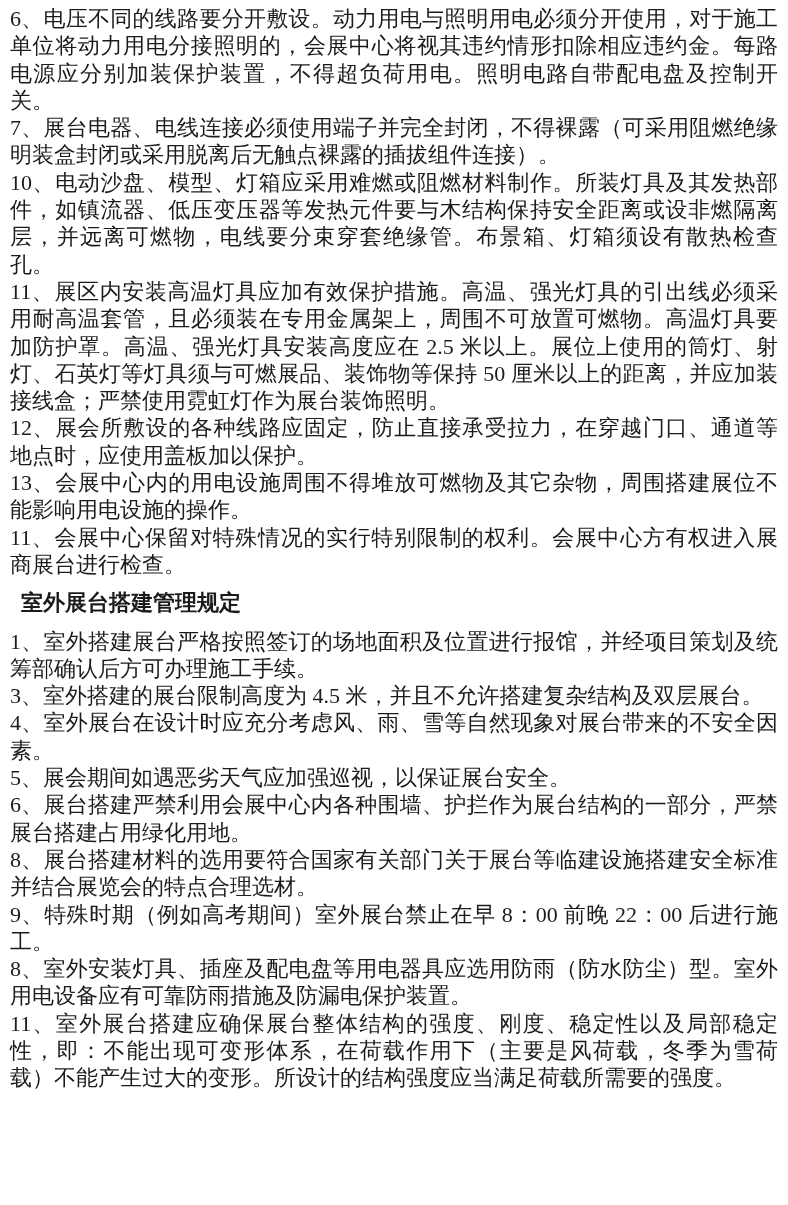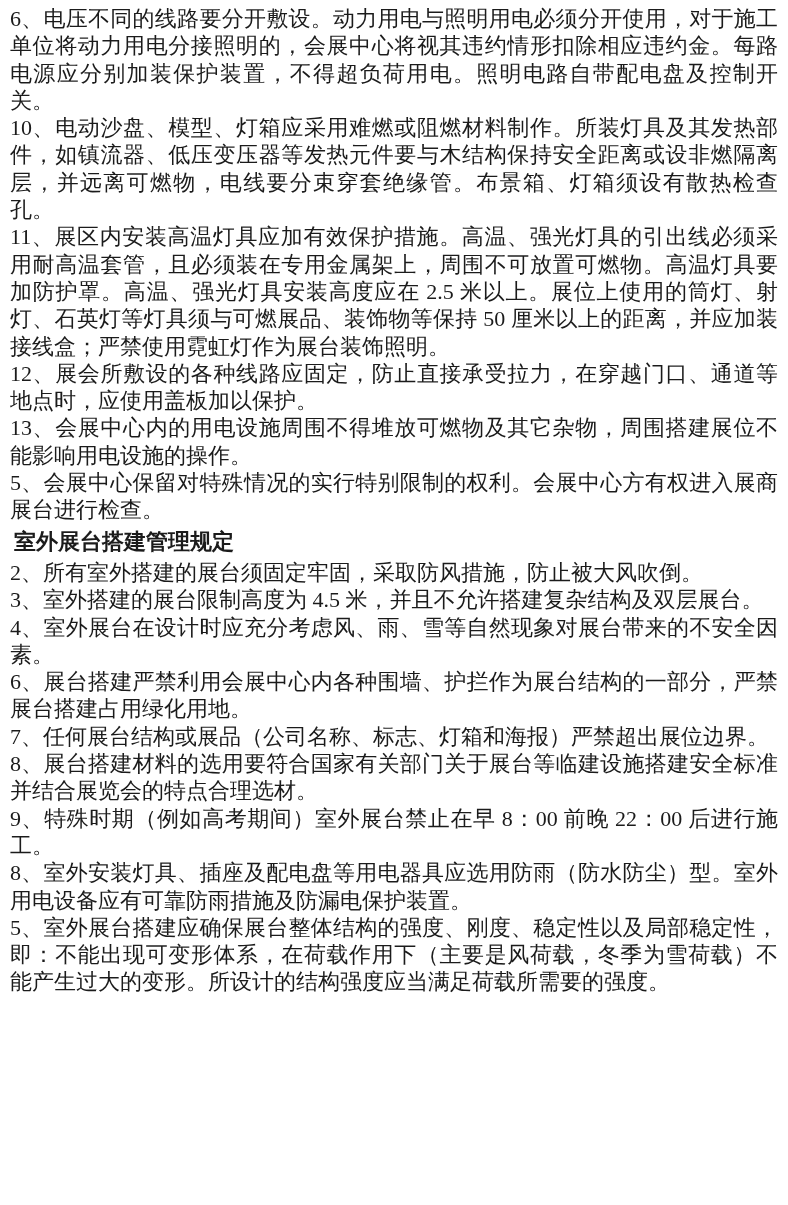--- a/index.html
+++ b/index.html
@@ -25,42 +25,43 @@
     text-align: justify;
     text-justify: inter-character;
   }
   .para {
     margin: 0;
     text-align: justify;
     text-justify: inter-character;
     word-break: break-all;
   }
   .heading {
-    margin: 4px;
+    margin: 11px;
     font-size: 22px;
     line-height: 27.3px;
     font-weight: bold;
     text-align: left;
   }
 </style>
 </head>
 <body style="background: rgb(255, 255, 255);">
 
 <main class="page">
   <article class="doc" id="doc" style="color: rgb(27, 27, 27);">
       <p class="para">6、电压不同的线路要分开敷设。动力用电与照明用电必须分开使用，对于施工单位将动力用电分接照明的，会展中心将视其违约情形扣除相应违约金。每路电源应分别加装保护装置，不得超负荷用电。照明电路自带配电盘及控制开关。</p>
+      <p class="para">7、展台电器、电线连接必须使用端子并完全封闭，不得裸露（可采用阻燃绝缘明装盒封闭或采用脱离后无触点裸露的插拔组件连接）。</p>
       <p class="para">10、电动沙盘、模型、灯箱应采用难燃或阻燃材料制作。所装灯具及其发热部件，如镇流器、低压变压器等发热元件要与木结构保持安全距离或设非燃隔离层，并远离可燃物，电线要分束穿套绝缘管。布景箱、灯箱须设有散热检查孔。</p>
       <p class="para">11、展区内安装高温灯具应加有效保护措施。高温、强光灯具的引出线必须采用耐高温套管，且必须装在专用金属架上，周围不可放置可燃物。高温灯具要加防护罩。高温、强光灯具安装高度应在 2.5 米以上。展位上使用的筒灯、射灯、石英灯等灯具须与可燃展品、装饰物等保持 50 厘米以上的距离，并应加装接线盒；严禁使用霓虹灯作为展台装饰照明。</p>
       <p class="para">12、展会所敷设的各种线路应固定，防止直接承受拉力，在穿越门口、通道等地点时，应使用盖板加以保护。</p>
       <p class="para">13、会展中心内的用电设施周围不得堆放可燃物及其它杂物，周围搭建展位不能影响用电设施的操作。</p>
-      <p class="para">5、会展中心保留对特殊情况的实行特别限制的权利。会展中心方有权进入展商展台进行检查。</p>
+      <p class="para">11、会展中心保留对特殊情况的实行特别限制的权利。会展中心方有权进入展商展台进行检查。</p>
       <h2 class="heading">室外展台搭建管理规定</h2>
-      <p class="para">2、所有室外搭建的展台须固定牢固，采取防风措施，防止被大风吹倒。</p>
+      <p class="para">1、室外搭建展台严格按照签订的场地面积及位置进行报馆，并经项目策划及统筹部确认后方可办理施工手续。</p>
       <p class="para">3、室外搭建的展台限制高度为 4.5 米，并且不允许搭建复杂结构及双层展台。</p>
       <p class="para">4、室外展台在设计时应充分考虑风、雨、雪等自然现象对展台带来的不安全因素。</p>
+      <p class="para">5、展会期间如遇恶劣天气应加强巡视，以保证展台安全。</p>
       <p class="para">6、展台搭建严禁利用会展中心内各种围墙、护拦作为展台结构的一部分，严禁展台搭建占用绿化用地。</p>
-      <p class="para">7、任何展台结构或展品（公司名称、标志、灯箱和海报）严禁超出展位边界。</p>
       <p class="para">8、展台搭建材料的选用要符合国家有关部门关于展台等临建设施搭建安全标准并结合展览会的特点合理选材。</p>
       <p class="para">9、特殊时期（例如高考期间）室外展台禁止在早 8：00 前晚 22：00 后进行施工。</p>
       <p class="para">8、室外安装灯具、插座及配电盘等用电器具应选用防雨（防水防尘）型。室外用电设备应有可靠防雨措施及防漏电保护装置。</p>
-      <p class="para">5、室外展台搭建应确保展台整体结构的强度、刚度、稳定性以及局部稳定性，即：不能出现可变形体系，在荷载作用下（主要是风荷载，冬季为雪荷载）不能产生过大的变形。所设计的结构强度应当满足荷载所需要的强度。</p>
+      <p class="para">11、室外展台搭建应确保展台整体结构的强度、刚度、稳定性以及局部稳定性，即：不能出现可变形体系，在荷载作用下（主要是风荷载，冬季为雪荷载）不能产生过大的变形。所设计的结构强度应当满足荷载所需要的强度。</p>
     </article>
 </main>
 
 </body></html>

